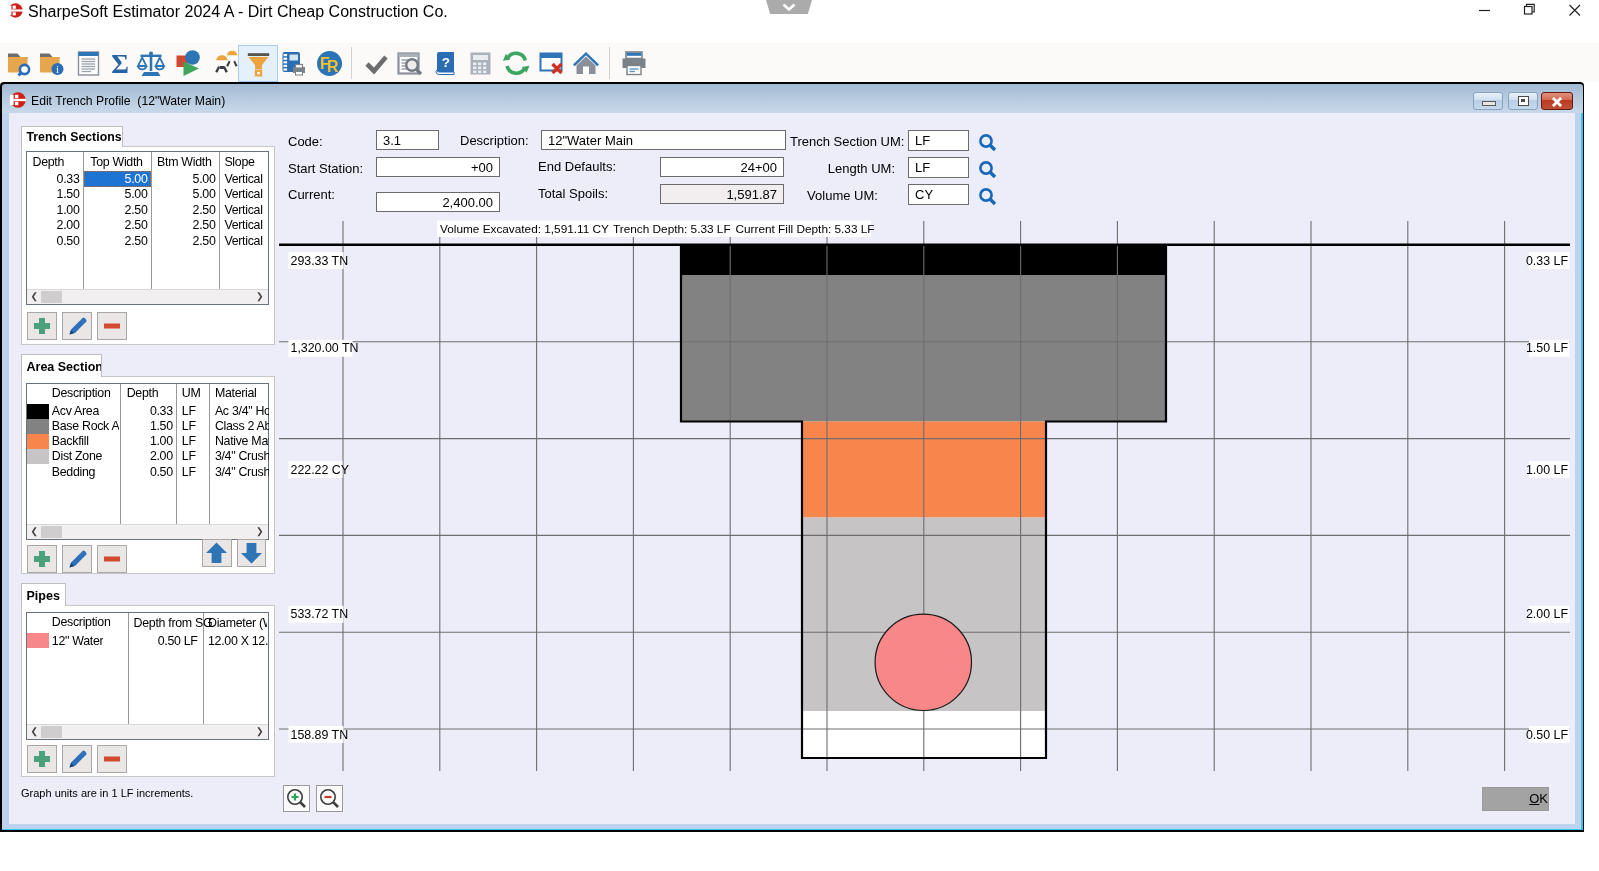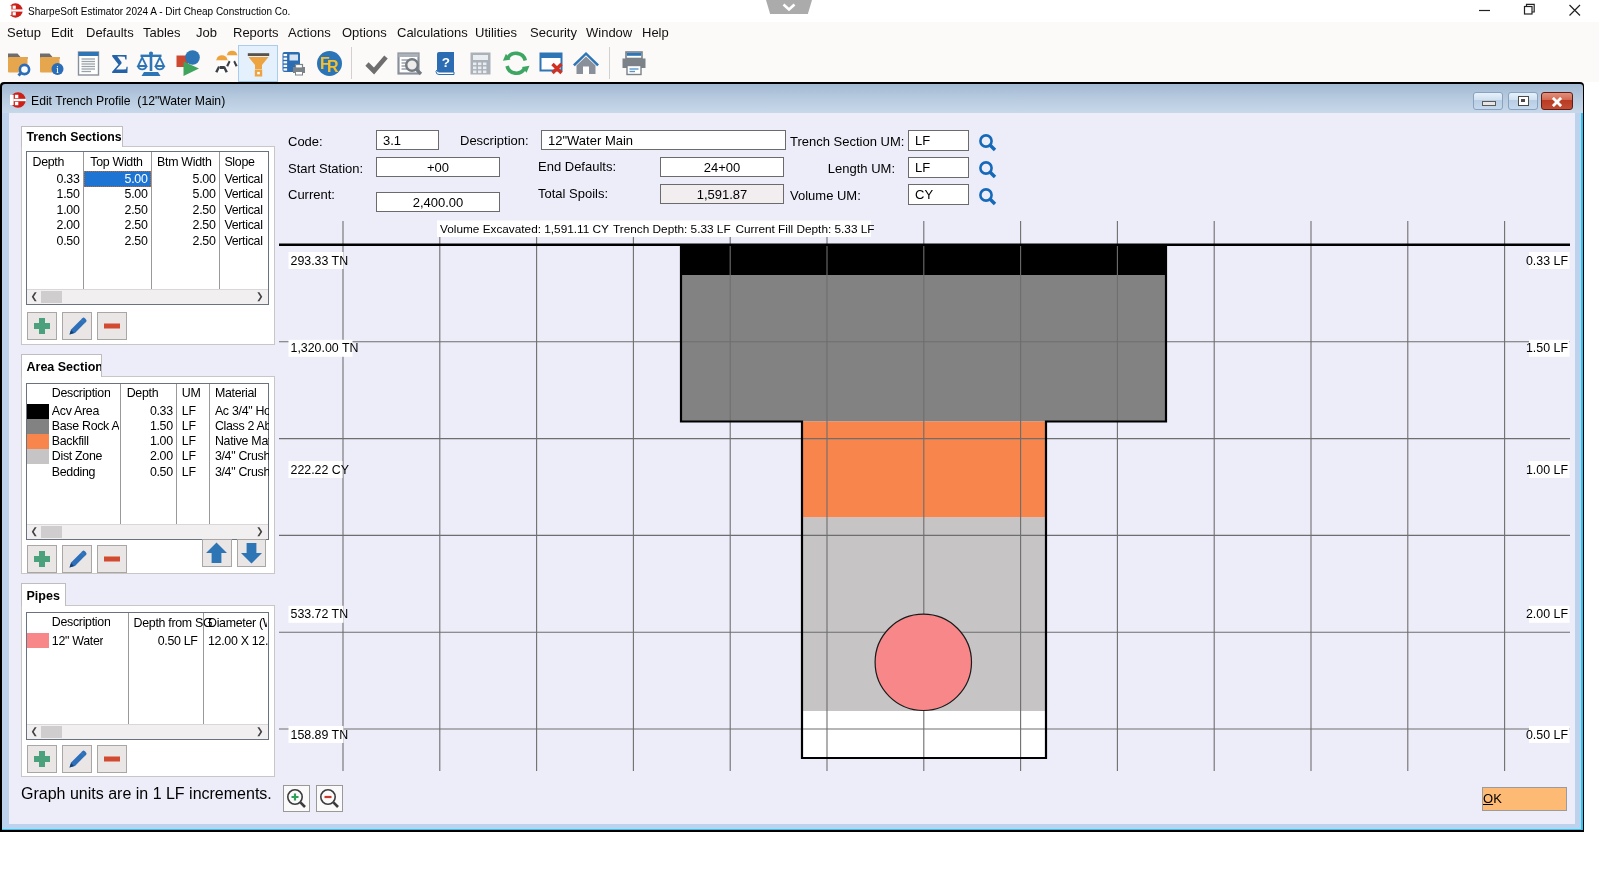--- a/index.html
+++ b/index.html
@@ -1,18 +1,18 @@
 <!DOCTYPE html>
 <html><head><meta charset="utf-8"><style>
 html,body{margin:0;padding:0}
 #app{position:relative;width:1599px;height:871px;background:#fff;font-family:"Liberation Sans",sans-serif;overflow:hidden}
 .abs{position:absolute}
 .lbl{position:absolute;font-size:13px;color:#000;line-height:15px;white-space:nowrap}
 .inp{position:absolute;background:#fff;border:1px solid #6b6b6b;font-size:13px;line-height:19px;white-space:nowrap;padding:0 6px;box-sizing:border-box}
-.inp.r{text-align:center;}
+.inp.r{text-align:right;}
 .tab{position:absolute;background:#fff;border:1px solid #bfbdbd;border-bottom:none;font-weight:bold;font-size:12.5px;line-height:20px;padding-left:5px;box-sizing:border-box;z-index:3;white-space:nowrap;overflow:hidden}
 .panel{position:absolute;background:#fff;border:1px solid #c9c7c6;box-sizing:border-box;z-index:2}
 .grid{position:absolute;background:#fff;border:1px solid #69737f;box-sizing:border-box;z-index:4}
 .cell{position:absolute;font-size:12.4px;line-height:15px;white-space:nowrap;overflow:hidden;letter-spacing:-0.3px}
 .csep{position:absolute;width:1px;background:#999;top:0}
 .hsb{position:absolute;left:0;right:0;bottom:0;height:14px;background:#f1efef;border-top:1px solid #d9d7d7}
 .thumb{position:absolute;left:14px;top:1px;width:21px;height:12px;background:#cfcdcd}
 .sbarrow{position:absolute;top:0px;font-size:9px;color:#444;line-height:13px}
 .btn{position:absolute;width:30px;height:28px;background:#e9e6e5;border:1px solid #a9a7a6;box-sizing:border-box;z-index:5;display:flex;align-items:center;justify-content:center}
 .menu{position:absolute;top:0;font-size:13px;line-height:21px;color:#111;white-space:nowrap}
@@ -22,49 +22,34 @@
 <div id="app">
 
 <div class="abs" style="left:0;top:0;width:1599px;height:22px;background:#fff">
   <svg class="abs" style="left:8px;top:3px" width="15" height="15" viewBox="0 0 15 15">
     <circle cx="7.5" cy="7.5" r="7.2" fill="#cc2018"></circle>
     <rect x="0" y="2.6" width="3.4" height="9.6" fill="#fff"></rect>
     <rect x="4.6" y="2.6" width="3.2" height="3.2" fill="#fff"></rect>
     <rect x="4.6" y="9.2" width="3.2" height="3.2" fill="#fff"></rect>
     <rect x="3.2" y="6.4" width="11.8" height="2.2" fill="#fff"></rect>
   </svg>
-  <div class="lbl" style="left:28px;top:4px;font-size:10px">SharpeSoft Estimator 2024 A - Dirt Cheap Construction Co.</div>
+  <div class="lbl" style="left:28px;top:4px;font-size:16px">SharpeSoft Estimator 2024 A - Dirt Cheap Construction Co.</div>
   <svg class="abs" style="left:1476px;top:0" width="110" height="20" viewBox="0 0 110 20">
     <line x1="3" y1="10.5" x2="14" y2="10.5" stroke="#222" stroke-width="1.2"></line>
     <rect x="48.5" y="6.5" width="7.5" height="7.5" fill="none" stroke="#222" stroke-width="1.2"></rect>
     <path d="M50.5 6.5 v-2.2 h7.7 v7.7 h-2.2" fill="none" stroke="#222" stroke-width="1.2"></path>
     <path d="M93.5 5 l10.5 10.5 M104 5 L93.5 15.5" stroke="#222" stroke-width="1.2" fill="none"></path>
   </svg>
 </div>
 
 <div class="abs" style="left:766px;top:0;width:46px;height:14px;background:#ababab;clip-path:polygon(0 0,100% 0,91% 100%,9% 100%)"></div>
 <svg class="abs" style="left:777px;top:2px" width="24" height="11" viewBox="0 0 24 11">
       <path d="M6.5 2.5 l5.5 5 5.5-5" fill="none" stroke="#fff" stroke-width="2.6"></path>
     </svg>
 
-<div class="abs" style="left:0;top:22px;width:1599px;height:21px;background:#fcf9f9">
-  <div class="menu" style="left:7px">Setup</div>
-  <div class="menu" style="left:51px">Edit</div>
-  <div class="menu" style="left:86px">Defaults</div>
-  <div class="menu" style="left:143px">Tables</div>
-  <div class="menu" style="left:196px">Job</div>
-  <div class="menu" style="left:233px">Reports</div>
-  <div class="menu" style="left:288px">Actions</div>
-  <div class="menu" style="left:342px">Options</div>
-  <div class="menu" style="left:397px">Calculations</div>
-  <div class="menu" style="left:475px">Utilities</div>
-  <div class="menu" style="left:530px">Security</div>
-  <div class="menu" style="left:586px">Window</div>
-  <div class="menu" style="left:642px">Help</div>
-</div>
 
 <div class="abs" id="toolbar" style="left:0;top:43px;width:1599px;height:39px;background:#fcf9f9">
 
 <svg class="abs" style="left:7px;top:7px" width="27" height="27" viewBox="0 0 27 27">
   <path d="M1 3.5 h9.5 l3 3.5 h7 v2 H1 z" fill="#6e6e6e"></path>
   <rect x="1" y="7" width="19.5" height="15.5" rx="1" fill="#e5a64e"></rect>
   <circle cx="17.5" cy="19.5" r="4.6" fill="#fdfdfd" stroke="#2a6db8" stroke-width="2.6"></circle>
   <line x1="14" y1="23" x2="11.5" y2="25.5" stroke="#2a6db8" stroke-width="3"></line>
 </svg>
 
@@ -418,39 +403,39 @@
         <path d="M6.5 21.5 l1.8-5.3 9.8-9.8 3.7 3.7 -9.8 9.8 z" fill="#2d6fb8"></path>
         <path d="M19.3 5.2 a1.8 1.8 0 0 1 2.5 0 l1.2 1.2 a1.8 1.8 0 0 1 0 2.5 l-1.3 1.3 -3.7 -3.7 z" fill="#2d6fb8"></path>
         <path d="M6.5 21.5 l1.5-4.4 3 3z" fill="#16406e"></path>
       </svg>
     </div>
 <div class="btn" style="left:97px;top:745px">
       <svg width="28" height="26" viewBox="0 0 28 26">
         <rect x="6" y="10.5" width="16" height="5" fill="#d24b30"></rect>
       </svg>
     </div>
-<div class="lbl" style="left:21px;top:786px;font-size:16px">Graph units are in 1 LF increments.</div>
+<div class="lbl" style="left:21px;top:786px;font-size:11px">Graph units are in 1 LF increments.</div>
 
 <div class="lbl" style="left:288px;top:133.5px">Code:</div>
 <div class="inp" style="left:376px;top:130px;width:63px;height:20px">3.1</div>
 <div class="lbl" style="left:460px;top:133px">Description:</div>
 <div class="inp" style="left:541px;top:130px;width:245px;height:20px">12"Water Main</div>
 <div class="lbl" style="left:790px;top:133.5px;width:105px;text-align:right">Trench Section UM:</div>
 <div class="inp" style="left:908px;top:130px;width:61px;height:21px">LF</div>
 <div class="lbl" style="left:288px;top:160.5px">Start Station:</div>
 <div class="inp r" style="left:376px;top:157px;width:124px;height:20px">+00</div>
 <div class="lbl" style="left:538px;top:159px">End Defaults:</div>
 <div class="inp r" style="left:660px;top:157px;width:124px;height:20px">24+00</div>
 <div class="lbl" style="left:790px;top:160.5px;width:105px;text-align:right">Length UM:</div>
 <div class="inp" style="left:908px;top:157px;width:61px;height:21px">LF</div>
 <div class="lbl" style="left:288px;top:186.5px">Current:</div>
 <div class="inp r" style="left:376px;top:192px;width:124px;height:20px">2,400.00</div>
 <div class="lbl" style="left:538px;top:186px">Total Spoils:</div>
 <div class="inp r" style="left:660px;top:183.5px;width:124px;height:20px;background:#f2edee">1,591.87</div>
-<div class="lbl" style="left:790px;top:187.5px;width:105px;text-align:left">Volume UM:</div>
+<div class="lbl" style="left:790px;top:187.5px;width:105px;text-align:center">Volume UM:</div>
 <div class="inp" style="left:908px;top:184px;width:61px;height:21px">CY</div>
 <svg class="abs" style="left:978px;top:133px" width="20" height="20" viewBox="0 0 20 20">
       <circle cx="8" cy="8" r="5.6" fill="none" stroke="#1569b8" stroke-width="2.6"></circle>
       <line x1="12.2" y1="12.2" x2="17" y2="17" stroke="#1569b8" stroke-width="3.4"></line>
     </svg>
 <svg class="abs" style="left:978px;top:160px" width="20" height="20" viewBox="0 0 20 20">
       <circle cx="8" cy="8" r="5.6" fill="none" stroke="#1569b8" stroke-width="2.6"></circle>
       <line x1="12.2" y1="12.2" x2="17" y2="17" stroke="#1569b8" stroke-width="3.4"></line>
     </svg>
 <svg class="abs" style="left:978px;top:187px" width="20" height="20" viewBox="0 0 20 20">
@@ -535,14 +520,14 @@
         <path d="M11 7.5 v7 M7.5 11 h7" stroke="#2e9e5b" stroke-width="2.2"></path>
       </svg>
 </div>
 <div class="abs" style="left:316px;top:785px;width:27px;height:27px;background:#fbfafa;border:1px solid #9b9998;box-sizing:border-box">
   <svg width="25" height="25" viewBox="0 0 25 25">
         <circle cx="11" cy="11" r="7.2" fill="none" stroke="#3b3b3b" stroke-width="1.6"></circle>
         <line x1="16.4" y1="16.4" x2="21" y2="21" stroke="#3b3b3b" stroke-width="2.6"></line>
         <path d="M7.5 11 h7" stroke="#c43b2a" stroke-width="2.2"></path>
       </svg>
 </div>
-<div class="abs" style="left:1482px;top:787px;width:85px;height:24px;background:#fdba74;border:1px solid #9d9b9a;box-sizing:border-box;text-align:left;font-size:13px;line-height:22px"><span style="text-decoration:underline">O</span>K</div>
+<div class="abs" style="left:1482px;top:787px;width:67px;height:24px;background:#a3a3a3;border:1px solid #9d9b9a;box-sizing:border-box;text-align:right;font-size:13px;line-height:22px"><span style="text-decoration:underline">O</span>K</div>
 
 </div>
 </body></html>

